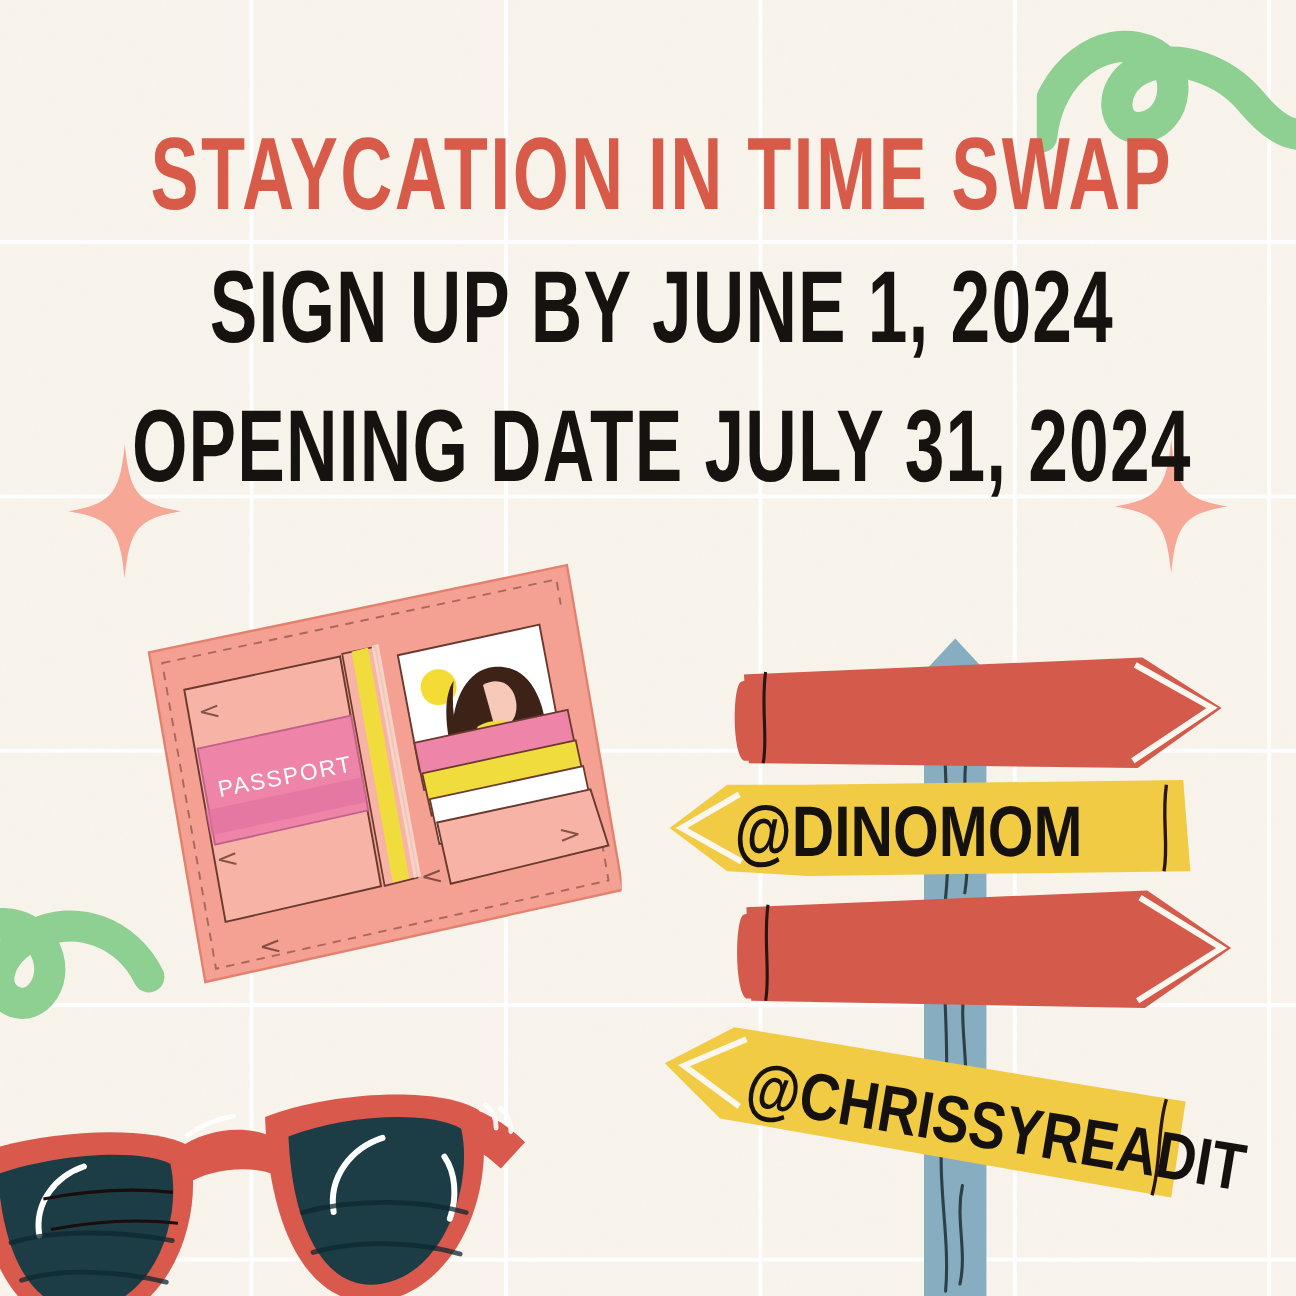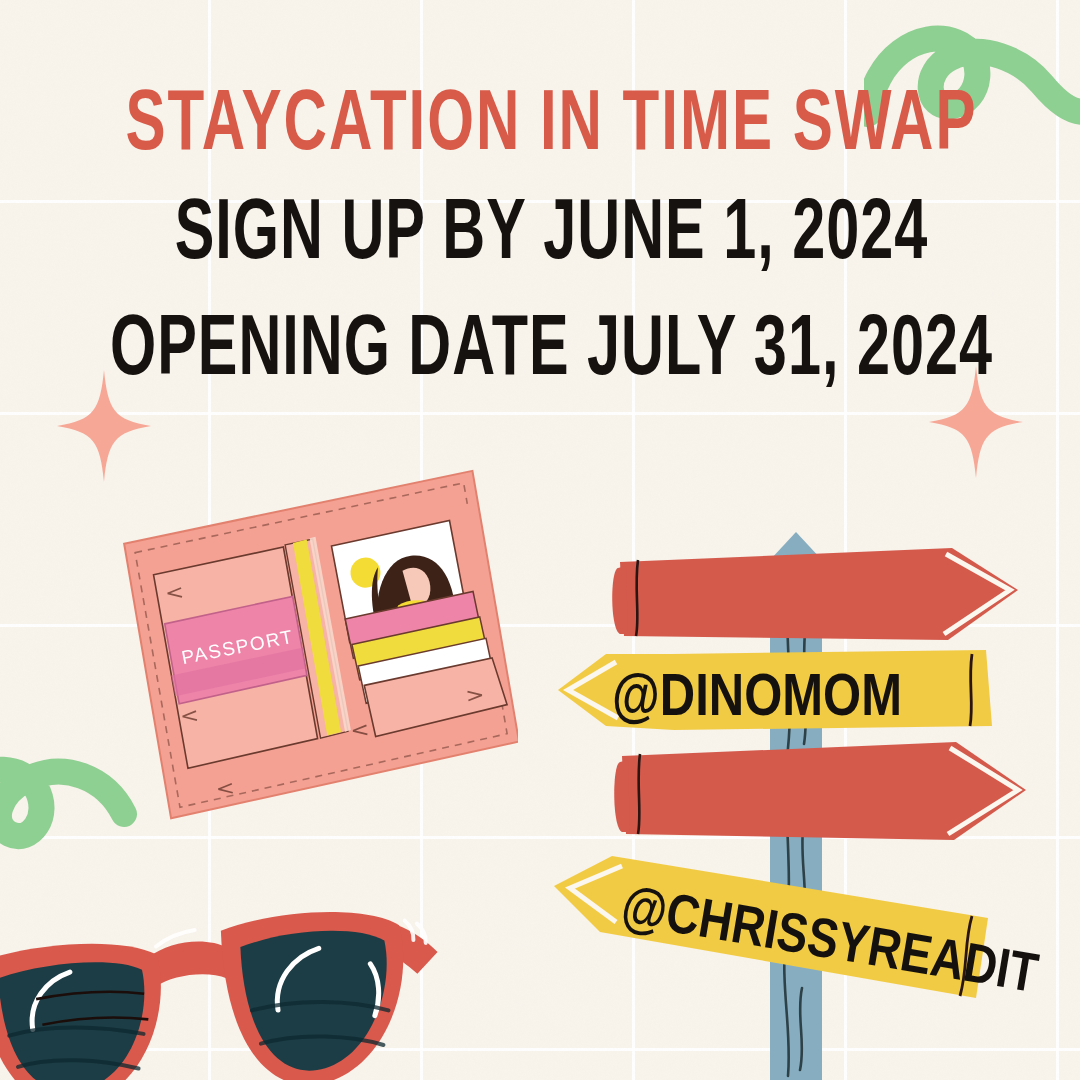--- a/index.html
+++ b/index.html
@@ -51,21 +51,21 @@
     height: 112px;
   }
   .sparkle-left { left: 56px; top: 370px; }
   .sparkle-right { left: 928px; top: 366px; }
 
   
   .headings {
     position: absolute;
     left: 0;
     right: 0;
-    top: 77px;
+    top: 104px;
     text-align: center;
     z-index: 6;
     padding-left: 23px;
   }
   .title-main {
     font-family: "Liberation Sans", sans-serif;
     font-weight: bold;
     font-size: 62px;
     line-height: 1;
     letter-spacing: 2px;

